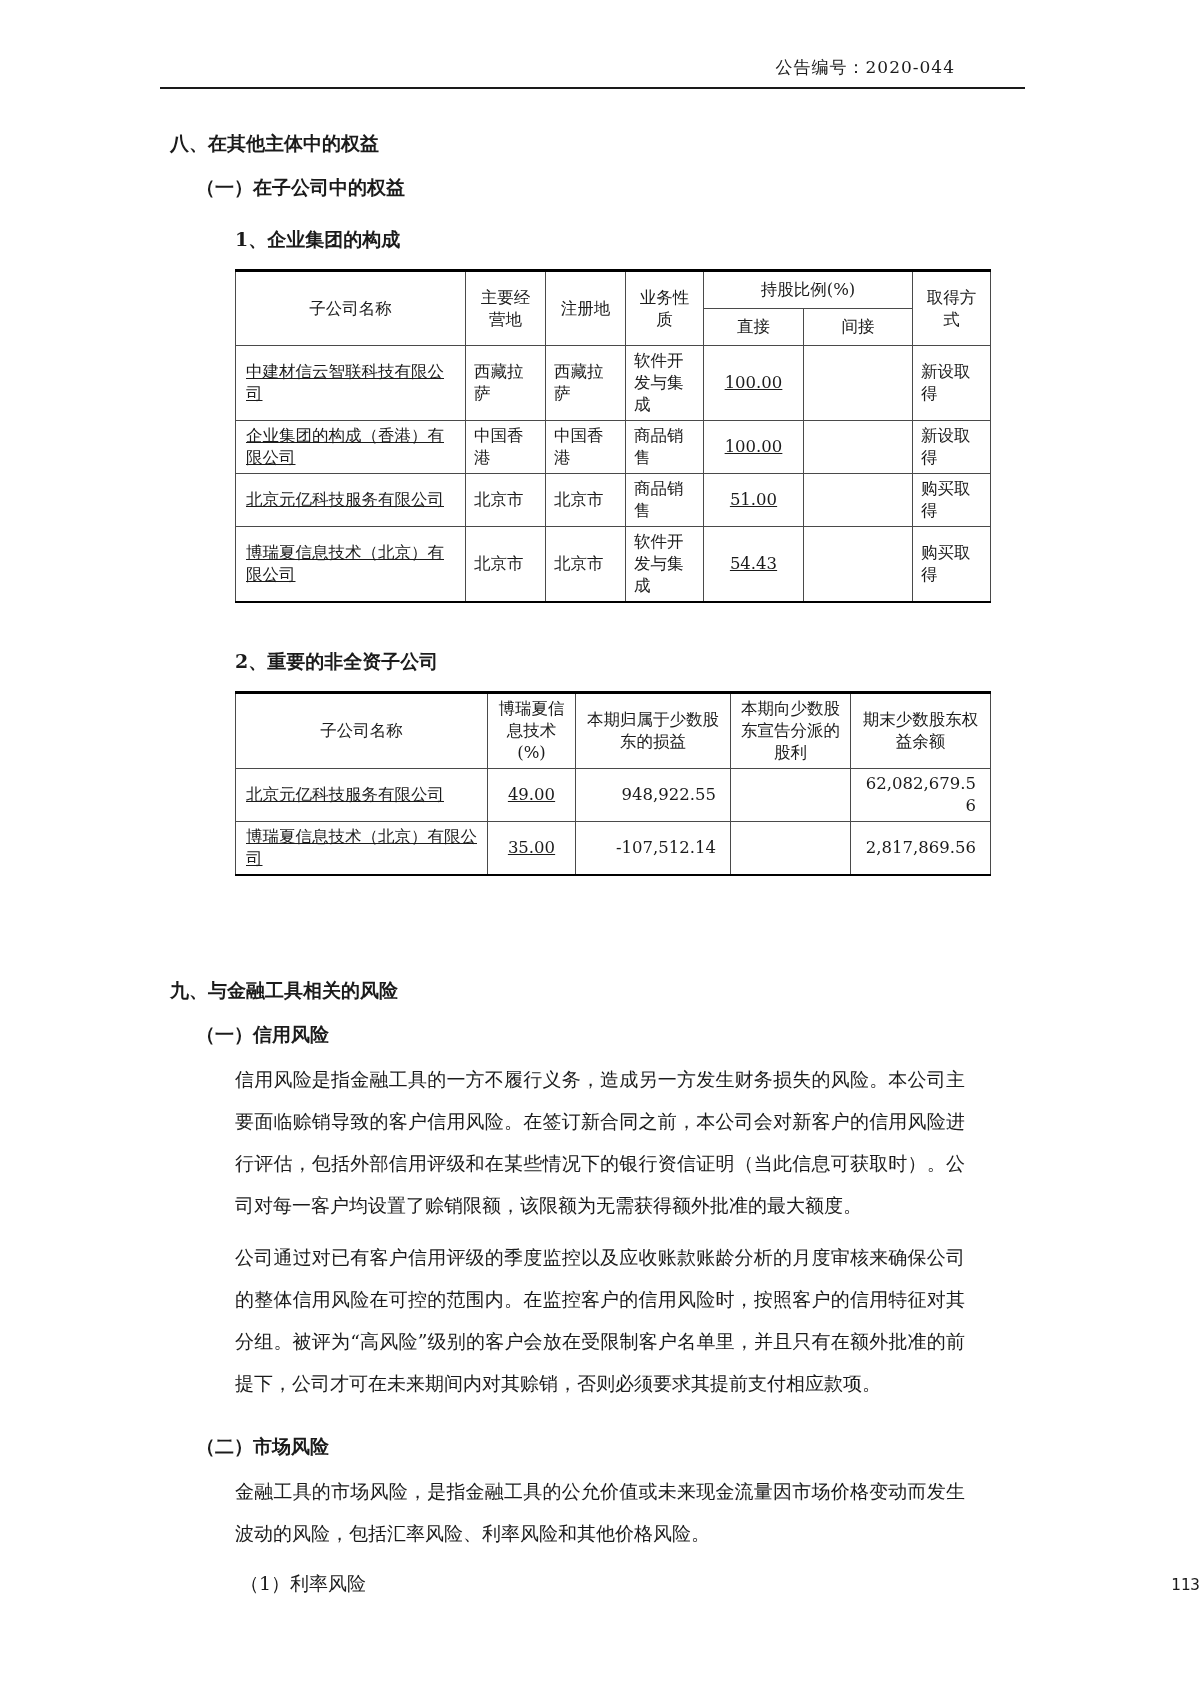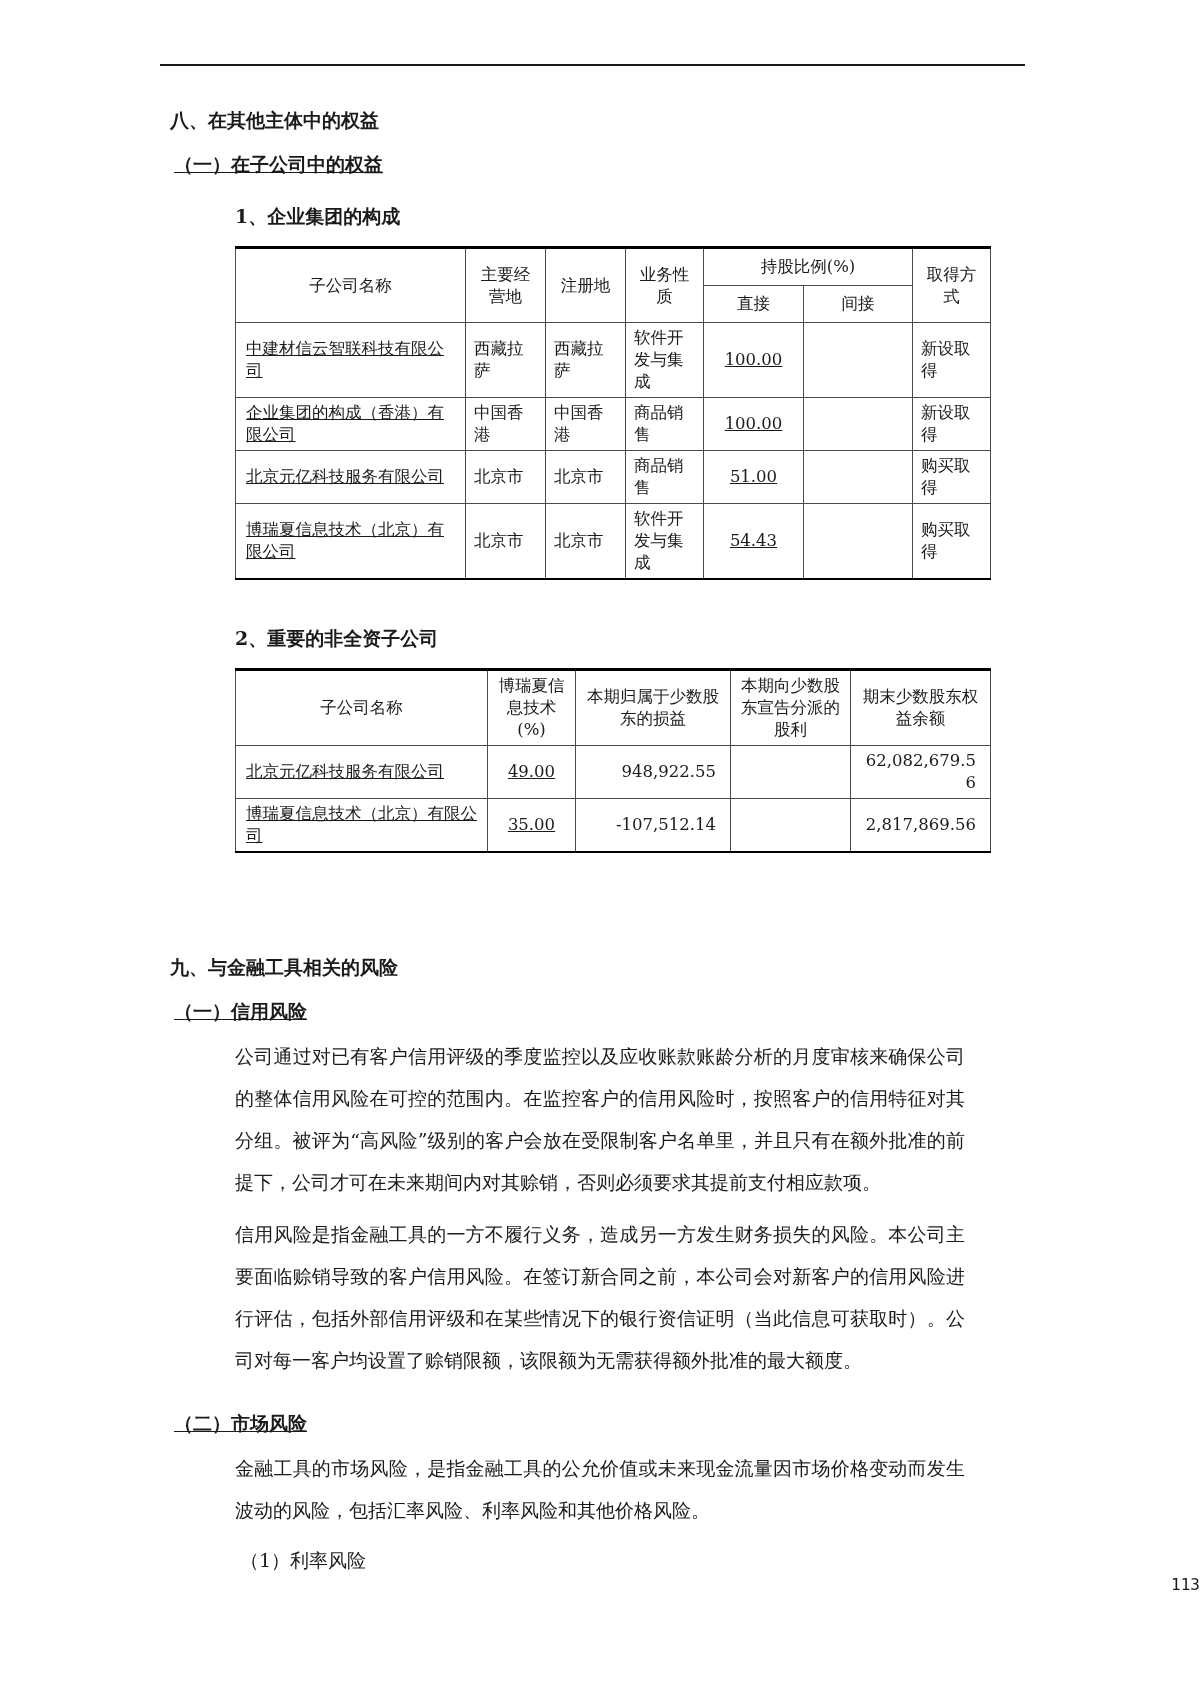--- a/index.html
+++ b/index.html
@@ -7,21 +7,21 @@
     width:1200px;height:1696px;background:#ffffff;position:relative;
     font-family:"DejaVu Serif","Liberation Serif",serif;
     color:#1b1b1b;overflow:hidden;box-sizing:border-box;
     padding:56px 175px 0 160px;
   }
   
   .doc-header{text-align:right;font-size:17px;letter-spacing:1px;padding-right:70px;}
   .header-rule{border:none;border-top:2.5px solid #1a1a1a;margin:8px 0 0 0;}
   
   .h-main{font-size:19px;font-weight:700;margin:42px 0 0 10px;}
-  .h-sub{font-size:19px;font-weight:700;margin:18px 0 0 14px;text-decoration:underline;}
+  .h-sub{font-size:19px;font-weight:700;margin:18px 0 0 36px;}
   
   .tbl-block{margin-left:75px;width:755px;}
   .tbl-heading{font-size:19px;font-weight:700;margin:26px 0 0 0;padding-bottom:16px;}
   table{border-collapse:collapse;table-layout:fixed;width:755px;
         font-size:16.5px;line-height:22px;}
   table.t1{border-top:3px solid #000;border-bottom:2px solid #000;}
   table.t2{border-top:3px solid #000;border-bottom:2px solid #000;}
   th,td{border:1px solid #4a4a4a;font-weight:400;padding:4px 8px;vertical-align:middle;
         overflow:hidden;word-break:break-all;}
   th{text-align:center;}
@@ -37,20 +37,21 @@
   .h-interest{font-size:19px;margin:8px 0 0 80px;}
   .page-number{position:absolute;top:1575px;left:0;width:1200px;text-align:right;
         font-size:16px;font-family:"DejaVu Sans Mono","Liberation Mono",monospace;}
   .gap-section{margin-top:102px;}
 </style>
 </head>
 <body>
 
 <div class="page">
 
+  <div class="doc-header">公告编号：2020-044</div>
   <hr class="header-rule">
 
   <div class="h-main">八、在其他主体中的权益</div>
   <div class="h-sub">（一）在子公司中的权益</div>
 
   <div class="tbl-block">
     <div class="tbl-heading">1、企业集团的构成</div>
     <table class="t1">
       <colgroup>
         <col style="width:230px">
@@ -149,21 +150,21 @@
           <td class="c-right">-107,512.14</td>
           <td class="c-center"></td>
           <td class="c-right">2,817,869.56</td>
         </tr>
       </tbody>
     </table>
   </div>
 
   <div class="h-main gap-section">九、与金融工具相关的风险</div>
   <div class="h-sub">（一）信用风险</div>
+  <div class="para">信用风险是指金融工具的一方不履行义务，造成另一方发生财务损失的风险。本公司主要面临赊销导致的客户信用风险。在签订新合同之前，本公司会对新客户的信用风险进行评估，包括外部信用评级和在某些情况下的银行资信证明（当此信息可获取时）。公司对每一客户均设置了赊销限额，该限额为无需获得额外批准的最大额度。</div>
   <div class="para">公司通过对已有客户信用评级的季度监控以及应收账款账龄分析的月度审核来确保公司的整体信用风险在可控的范围内。在监控客户的信用风险时，按照客户的信用特征对其分组。被评为“高风险”级别的客户会放在受限制客户名单里，并且只有在额外批准的前提下，公司才可在未来期间内对其赊销，否则必须要求其提前支付相应款项。</div>
-  <div class="para">信用风险是指金融工具的一方不履行义务，造成另一方发生财务损失的风险。本公司主要面临赊销导致的客户信用风险。在签订新合同之前，本公司会对新客户的信用风险进行评估，包括外部信用评级和在某些情况下的银行资信证明（当此信息可获取时）。公司对每一客户均设置了赊销限额，该限额为无需获得额外批准的最大额度。</div>
 
   <div class="h-sub h-market">（二）市场风险</div>
   <div class="para">金融工具的市场风险，是指金融工具的公允价值或未来现金流量因市场价格变动而发生波动的风险，包括汇率风险、利率风险和其他价格风险。</div>
   <div class="para h-interest">（1）利率风险</div>
 
   <div class="page-number">113</div>
 </div>
 
 </body></html>

